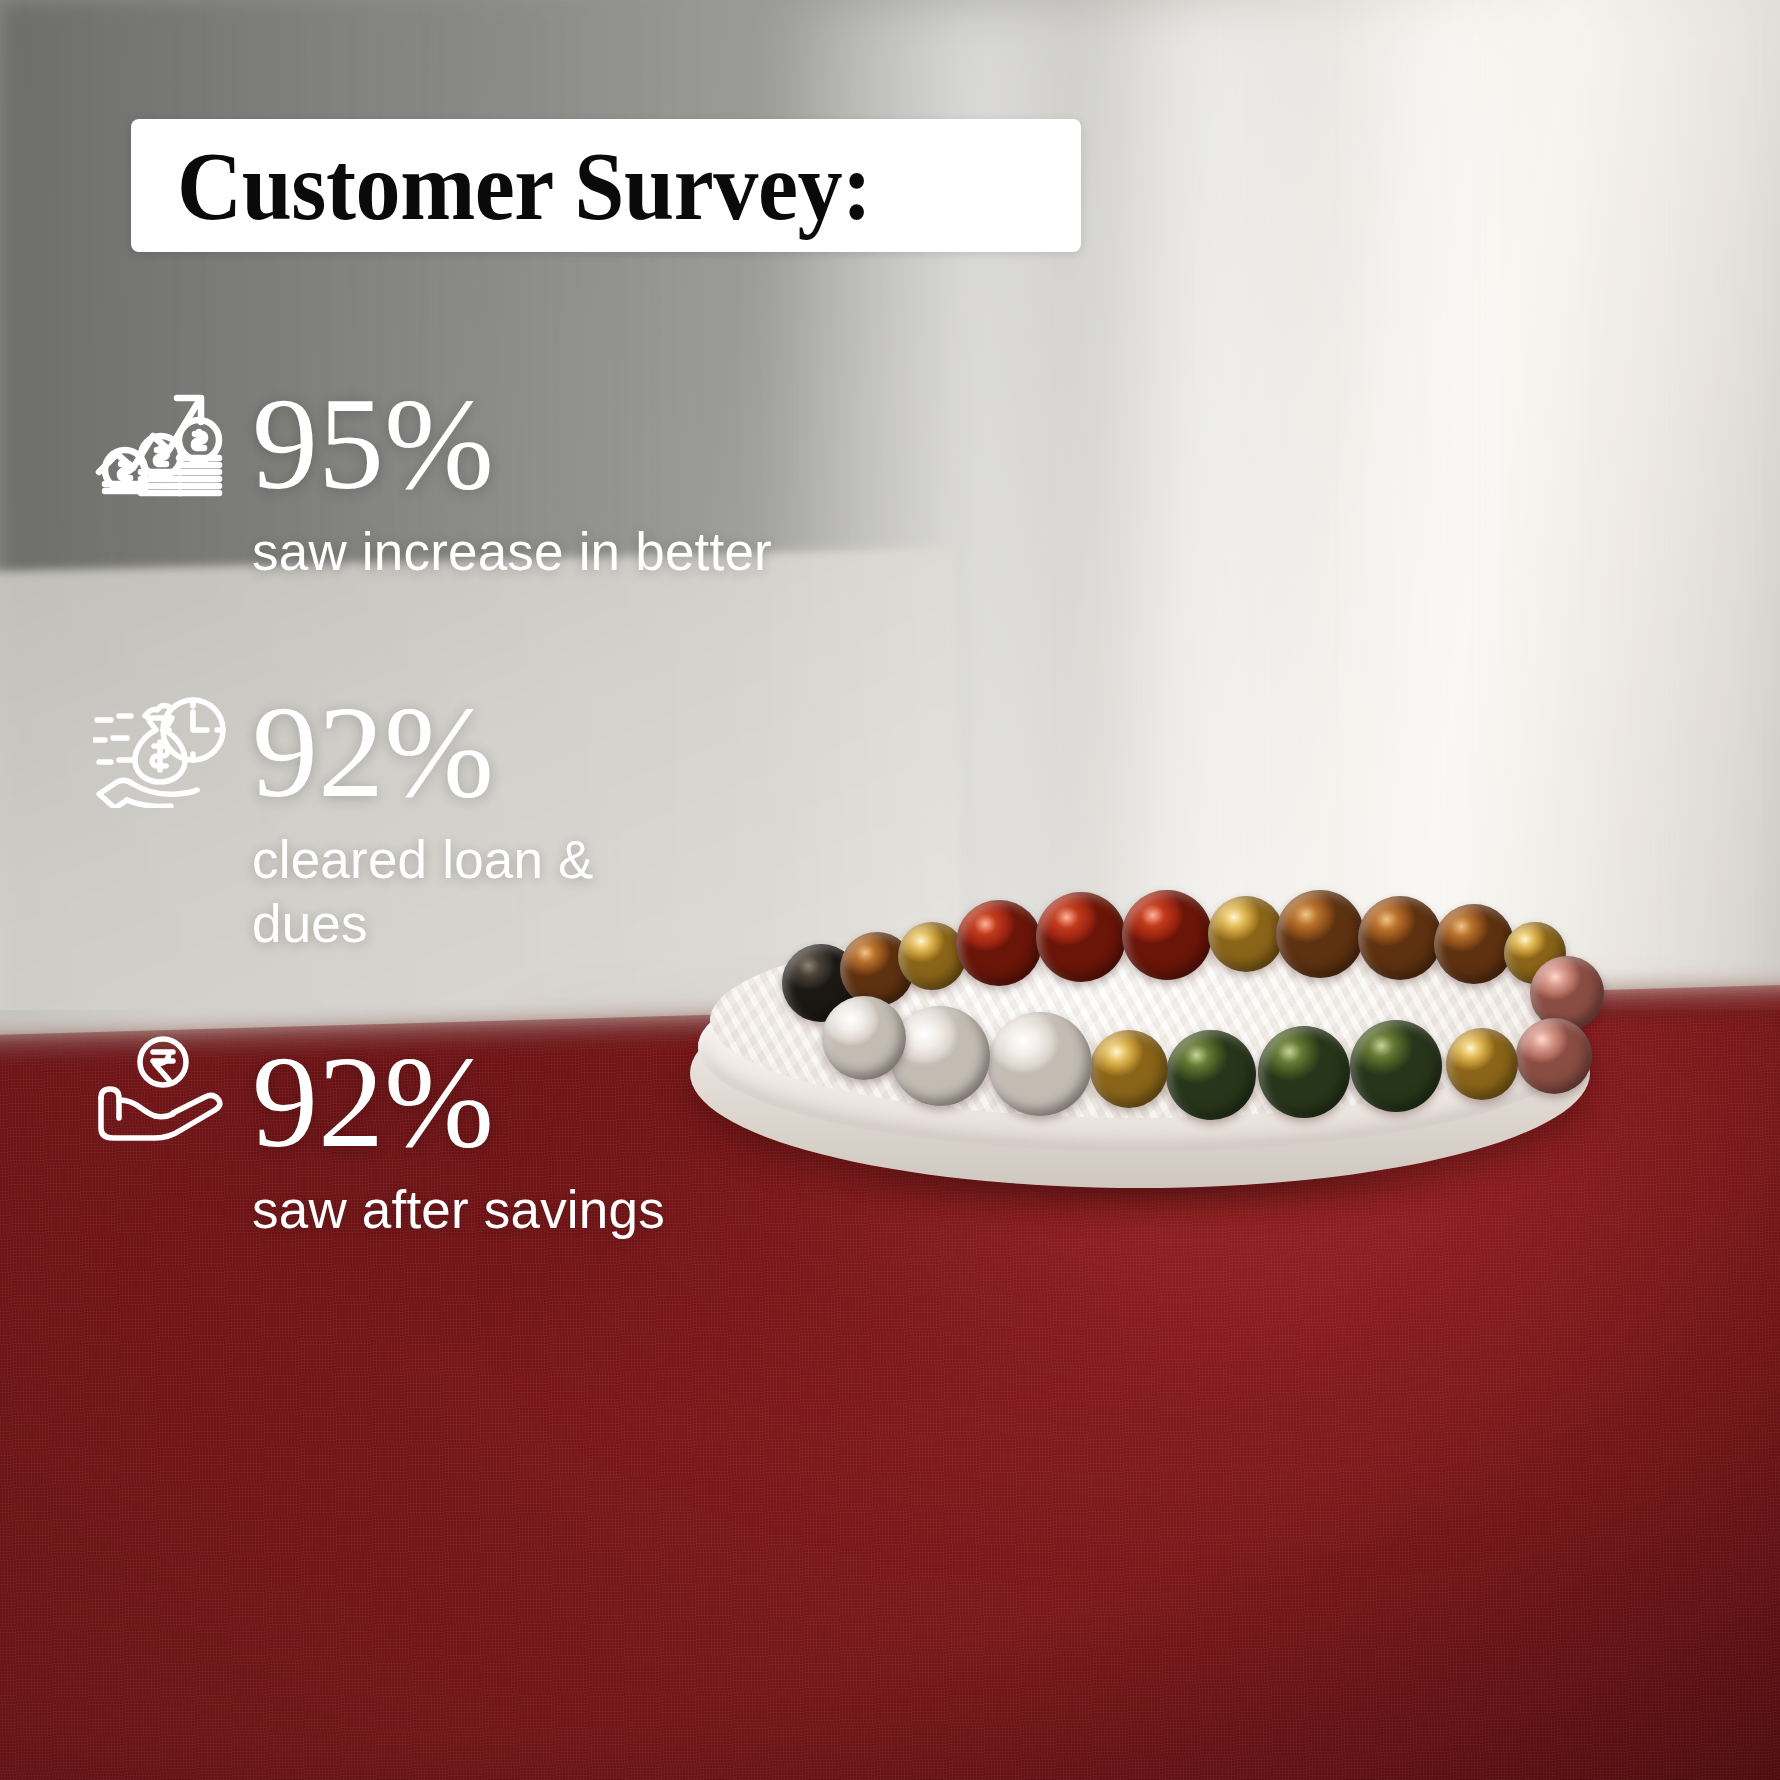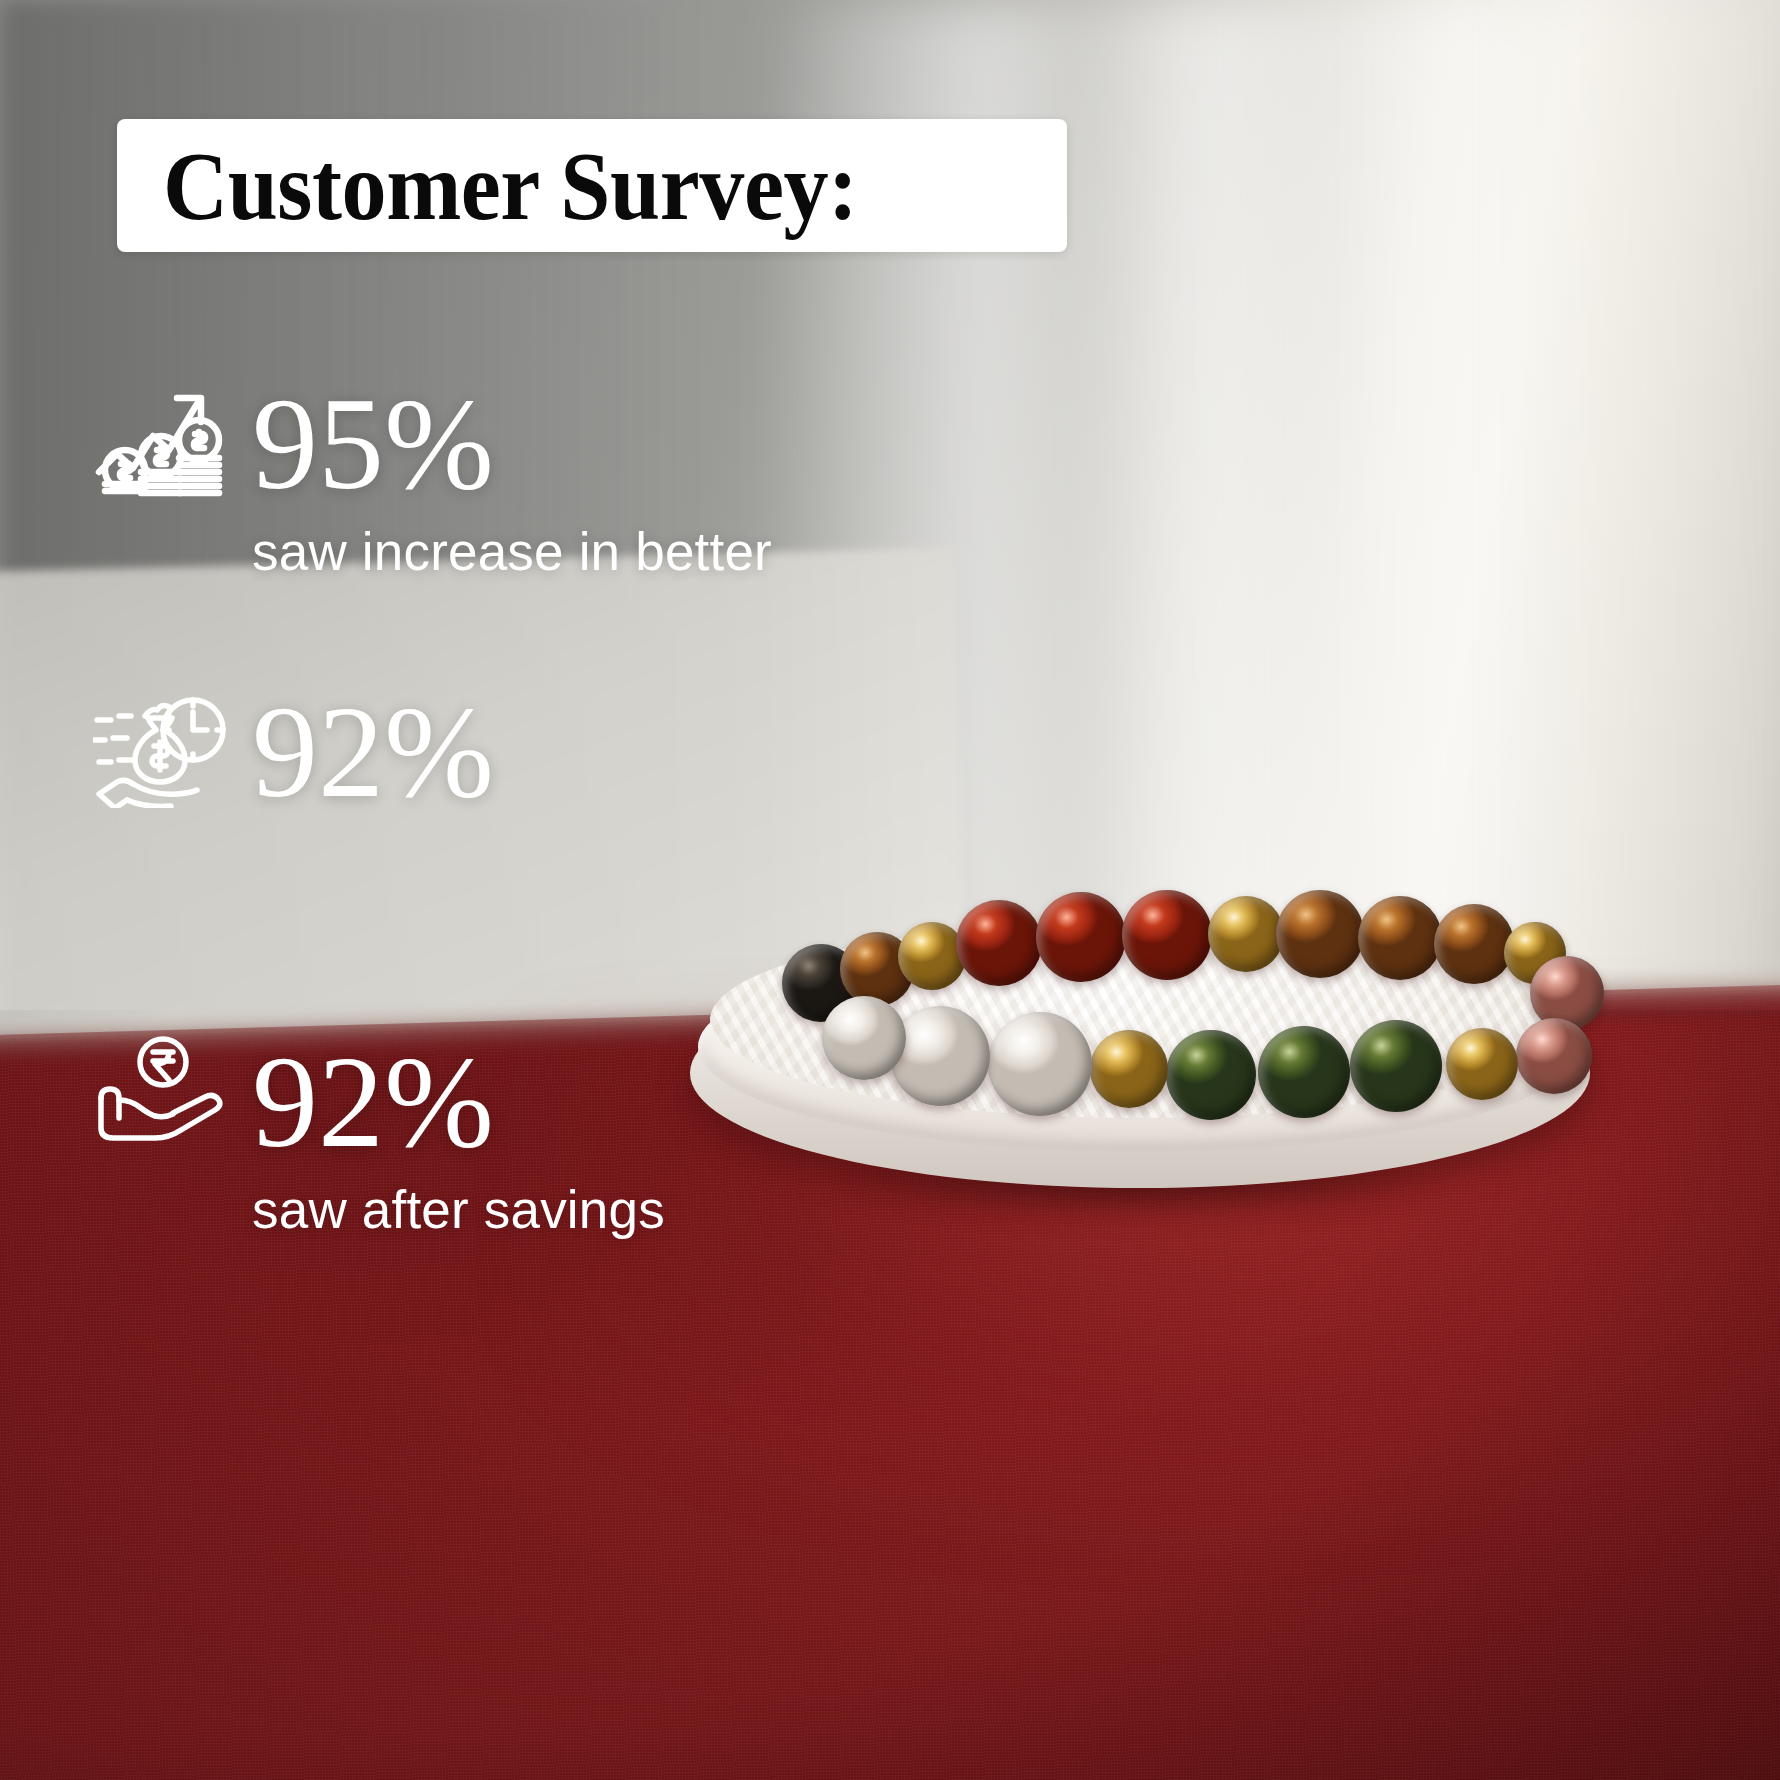--- a/index.html
+++ b/index.html
@@ -174,21 +174,21 @@
   .bead.dark {
     background: radial-gradient(35% 32% at 34% 28%, #8e8374 0%, #4b4238 40%, #2e2a24 76%, #1b1814 100%);
   }
   .bead.white {
     background: radial-gradient(35% 32% at 34% 28%, #ffffff 0%, #f3efea 40%, #ddd6ce 78%, #c4bcb3 100%);
   }
 
   
   .title-box {
     position: absolute;
-    left: 117px; top: 119px;
+    left: 131px; top: 119px;
     width: 950px; height: 133px;
     background: #ffffff;
     border-radius: 8px;
     display: flex;
     align-items: center;
     box-shadow: 0 2px 10px rgba(0,0,0,0.12);
   }
   .title-text {
     margin-left: 46px;
     font-family: "Liberation Serif", "DejaVu Serif", serif;
@@ -359,20 +359,22 @@
         <path d="M55 32 h24 c-2 6 -6 8 -8 12 c12 6 21 18 21 30 c0 14 -12 22 -25 22 s-25 -8 -25 -22 c0 -12 9 -24 21 -30 c-2 -4 -6 -6 -8 -12 z"></path>
         <path d="M67 56 v28 M61 60 h9 a5 5 0 0 1 0 10 h-6 a5 5 0 0 0 0 10 h9"></path>
 
         <path d="M40 98 q20 12 44 10 q14 -1 20 -4"></path>
         <path d="M40 98 q-8 -6 -16 -2 l-18 12 l16 14 l12 -8"></path>
         <path d="M34 114 q18 8 44 6"></path>
       </svg>
     </div>
     <div class="stat-body">
       <div class="stat-value">92%</div>
+      <div class="stat-label">cleared loan &amp;
+dues</div>
     </div>
   </div>
 
   <div class="stat" id="stat-3">
     <div class="stat-icon">
       <svg width="134" height="110" viewBox="0 0 134 110" fill="none" stroke="#ffffff" stroke-width="5.5" stroke-linecap="round" stroke-linejoin="round">
 
         <circle cx="70" cy="26" r="23"></circle>
         <path d="M60 16 h20 M60 25 h20 M76 16 q0 12 -14 12 l14 16"></path>
 

